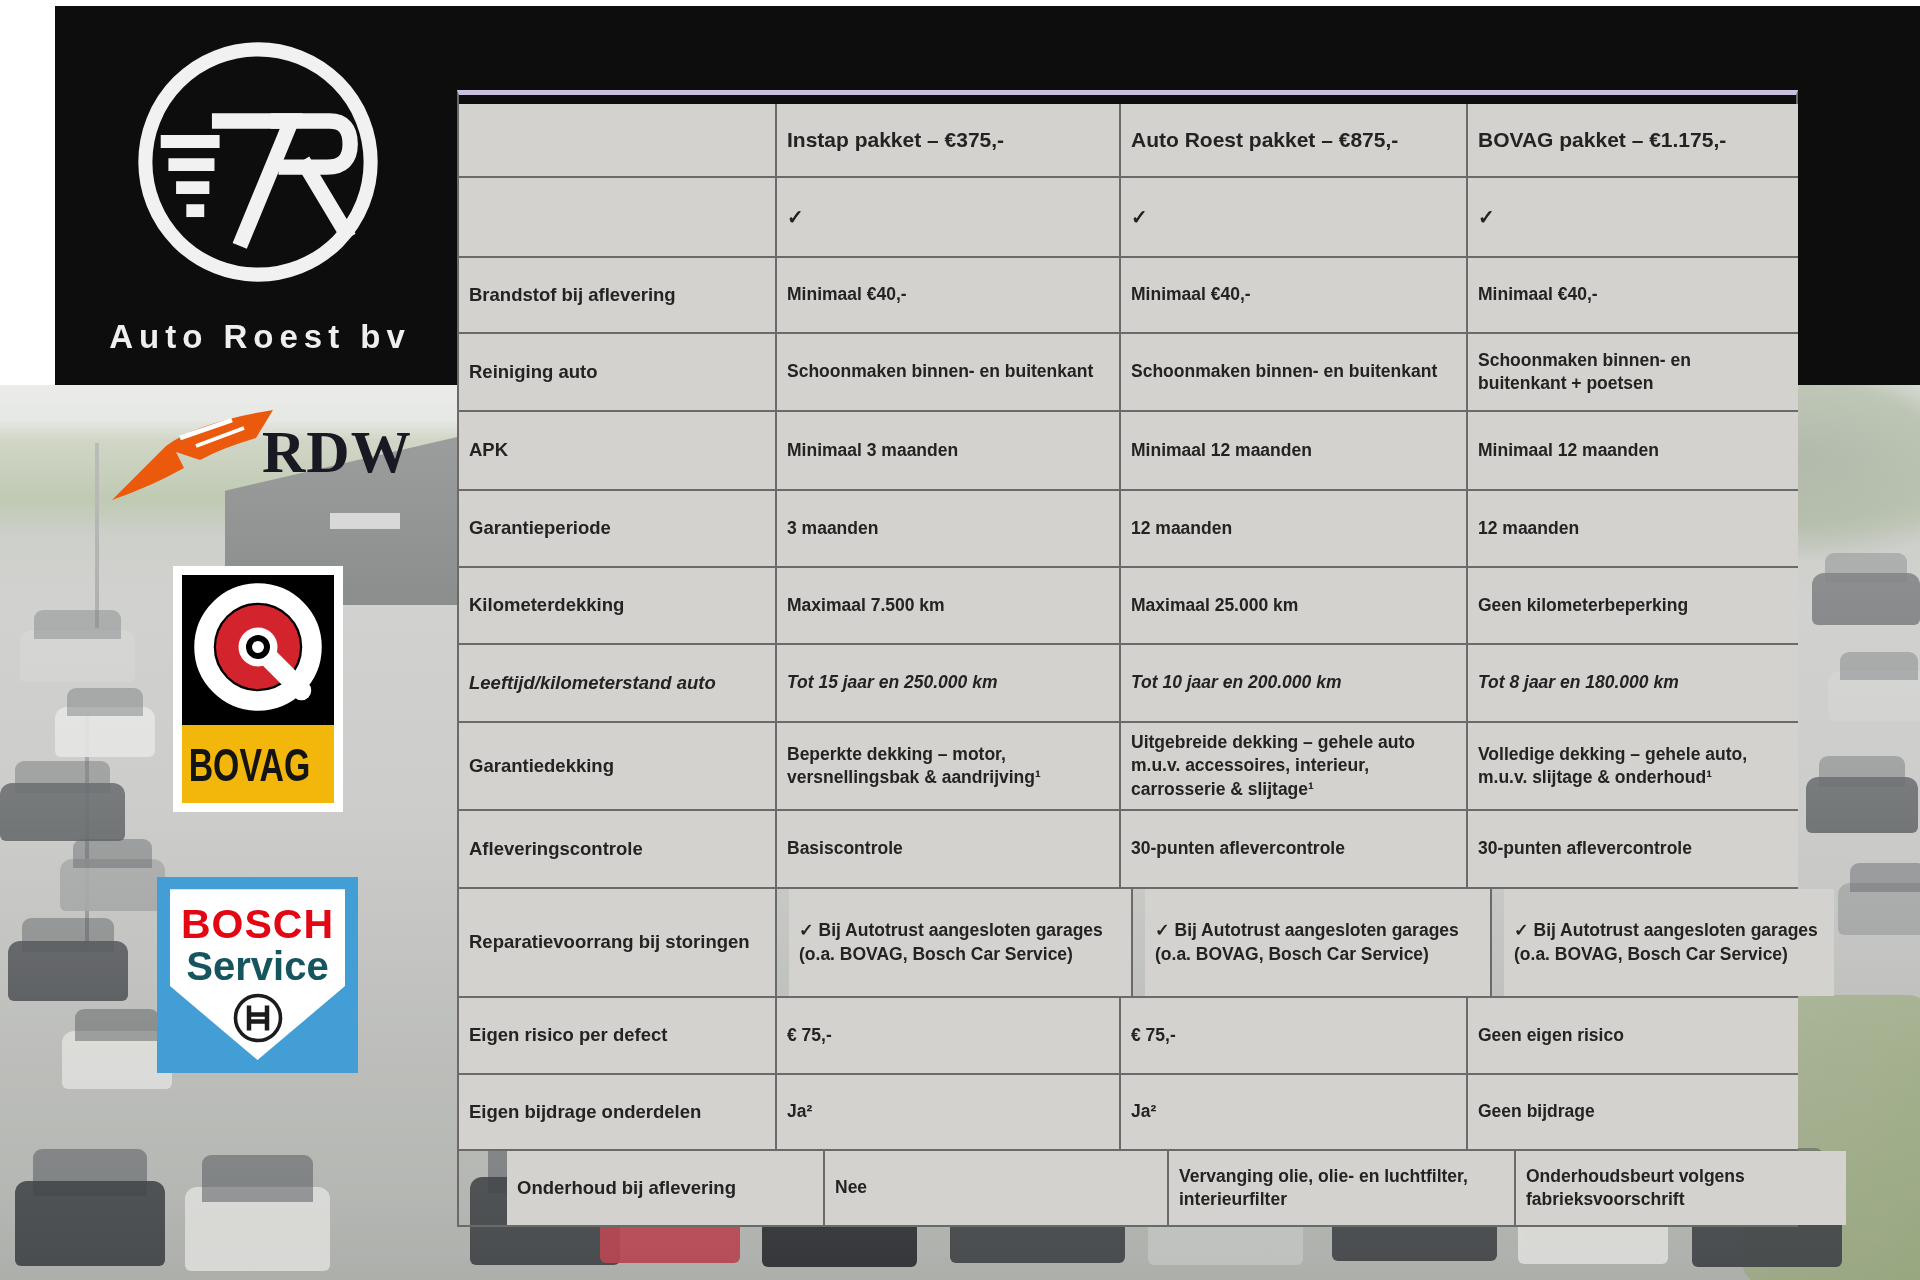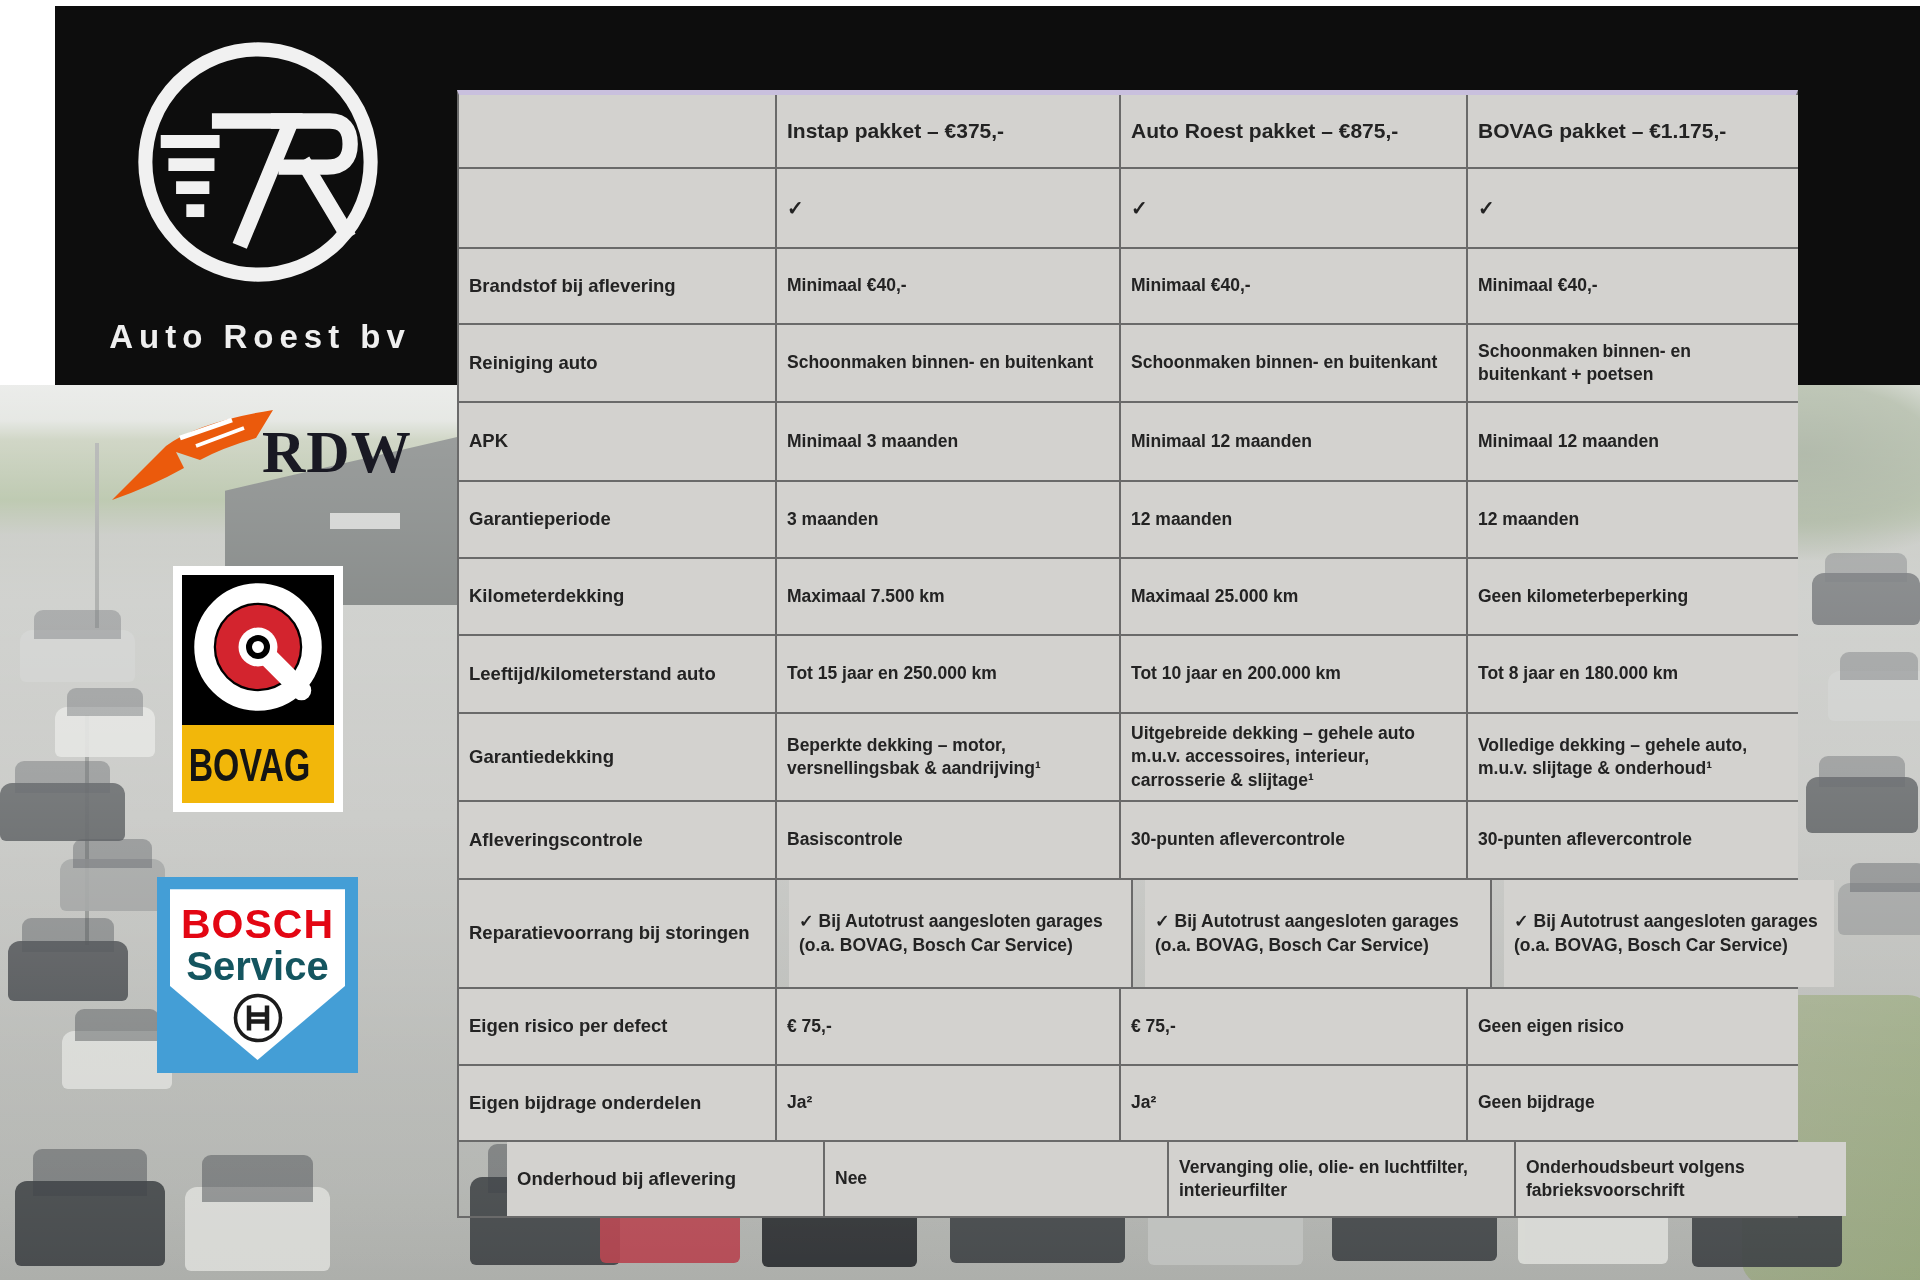--- a/index.html
+++ b/index.html
@@ -161,21 +161,21 @@
       <div class="bosch-line1">BOSCH</div>
       <div class="bosch-line2">Service</div>
       <svg class="bosch-armature" width="54" height="54" viewBox="0 0 60 60">
         <circle cx="30" cy="30" r="25" fill="none" stroke="#1c1c1c" stroke-width="4"></circle>
         <path d="M20 16 V44 M40 16 V44 M20 26 H40 M20 34 H40" stroke="#1c1c1c" stroke-width="5" fill="none"></path>
       </svg>
     </div>
   </div>
 
   <div class="pkg-table">
-      <div class="t-row header-row" style="height: 74px;">
+      <div class="t-row header-row" style="height: 74px; margin-top: 9px;">
         <div class="t-cell t-label"></div>
         <div class="t-cell">Instap pakket – €375,-</div>
         <div class="t-cell">Auto Roest pakket – €875,-</div>
         <div class="t-cell">BOVAG pakket – €1.175,-</div>
       </div>
       <div class="t-row check-row" style="height: 80px;">
         <div class="t-cell t-label"></div>
         <div class="t-cell">✓</div>
         <div class="t-cell">✓</div>
         <div class="t-cell">✓</div>
@@ -203,21 +203,21 @@
         <div class="t-cell">3 maanden</div>
         <div class="t-cell">12 maanden</div>
         <div class="t-cell">12 maanden</div>
       </div>
       <div class="t-row " style="height: 77px;">
         <div class="t-cell t-label">Kilometerdekking</div>
         <div class="t-cell">Maximaal 7.500 km</div>
         <div class="t-cell">Maximaal 25.000 km</div>
         <div class="t-cell">Geen kilometerbeperking</div>
       </div>
-      <div class="t-row " style="height: 78px;">
+      <div class="t-row " style="height: 78px; font-style: italic;">
         <div class="t-cell t-label">Leeftijd/kilometerstand auto</div>
         <div class="t-cell">Tot 15 jaar en 250.000 km</div>
         <div class="t-cell">Tot 10 jaar en 200.000 km</div>
         <div class="t-cell">Tot 8 jaar en 180.000 km</div>
       </div>
       <div class="t-row " style="height: 88px;">
         <div class="t-cell t-label">Garantiedekking</div>
         <div class="t-cell">Beperkte dekking – motor, versnellingsbak &amp; aandrijving¹</div>
         <div class="t-cell">Uitgebreide dekking – gehele auto m.u.v. accessoires, interieur, carrosserie &amp; slijtage¹</div>
         <div class="t-cell">Volledige dekking – gehele auto, m.u.v. slijtage &amp; onderhoud¹</div>

